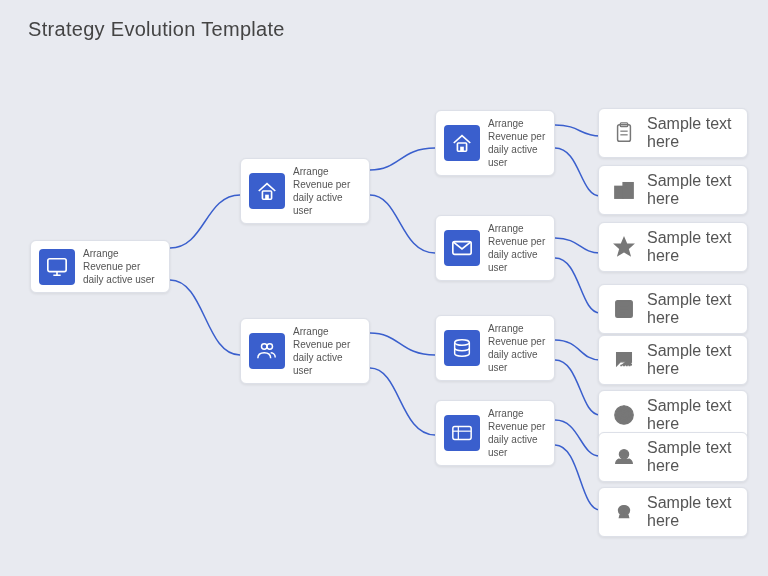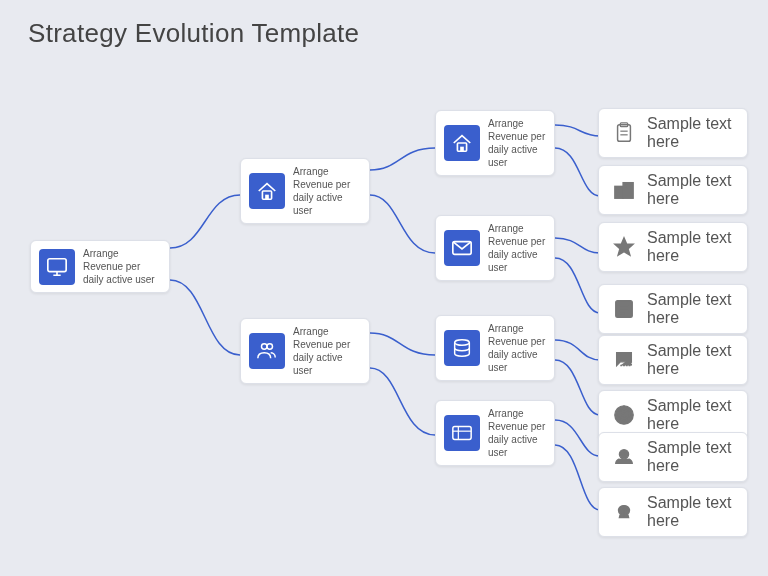--- a/index.html
+++ b/index.html
@@ -9,21 +9,21 @@
       background: #e8eaf0;
       font-family: 'Segoe UI', Arial, sans-serif;
       overflow: hidden;
       position: relative;
     }
 
     .page-title {
       position: absolute;
       top: 18px;
       left: 28px;
-      font-size: 26px;
+      font-size: 20px;
       font-weight: 300;
       color: #444;
       letter-spacing: 0.3px;
     }
 
     
     .connector-svg {
       position: absolute;
       top: 0; left: 0;
       width: 768px;

